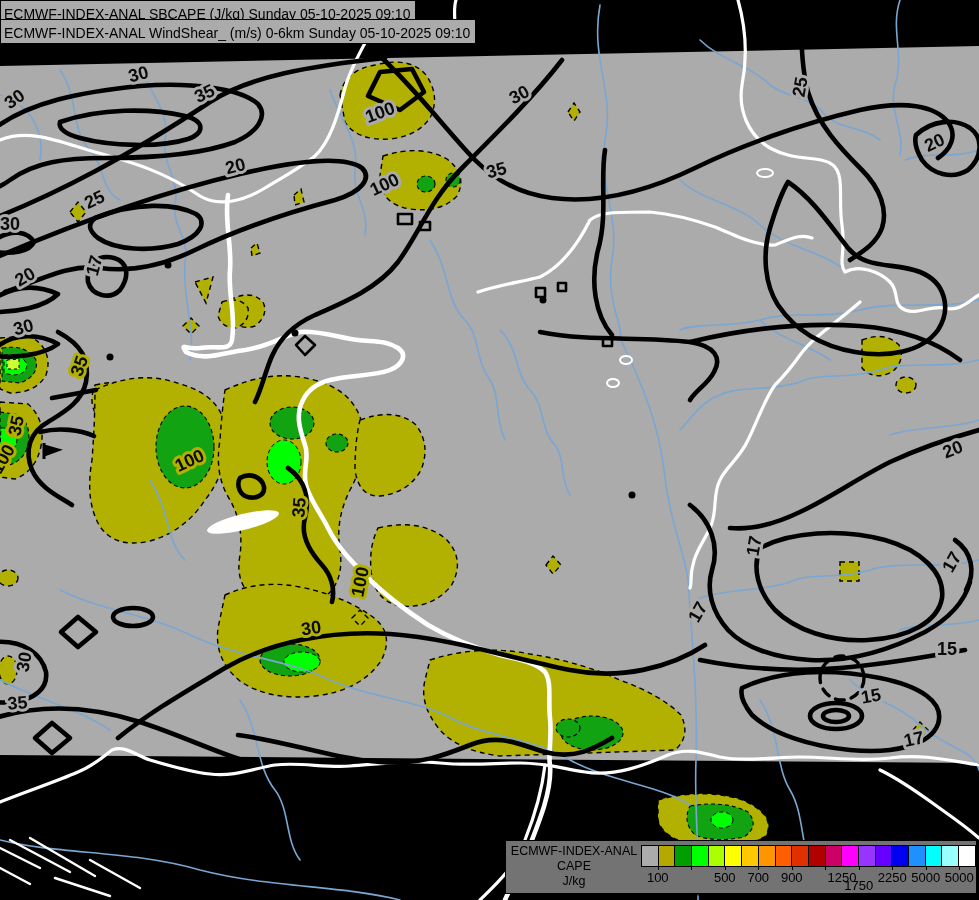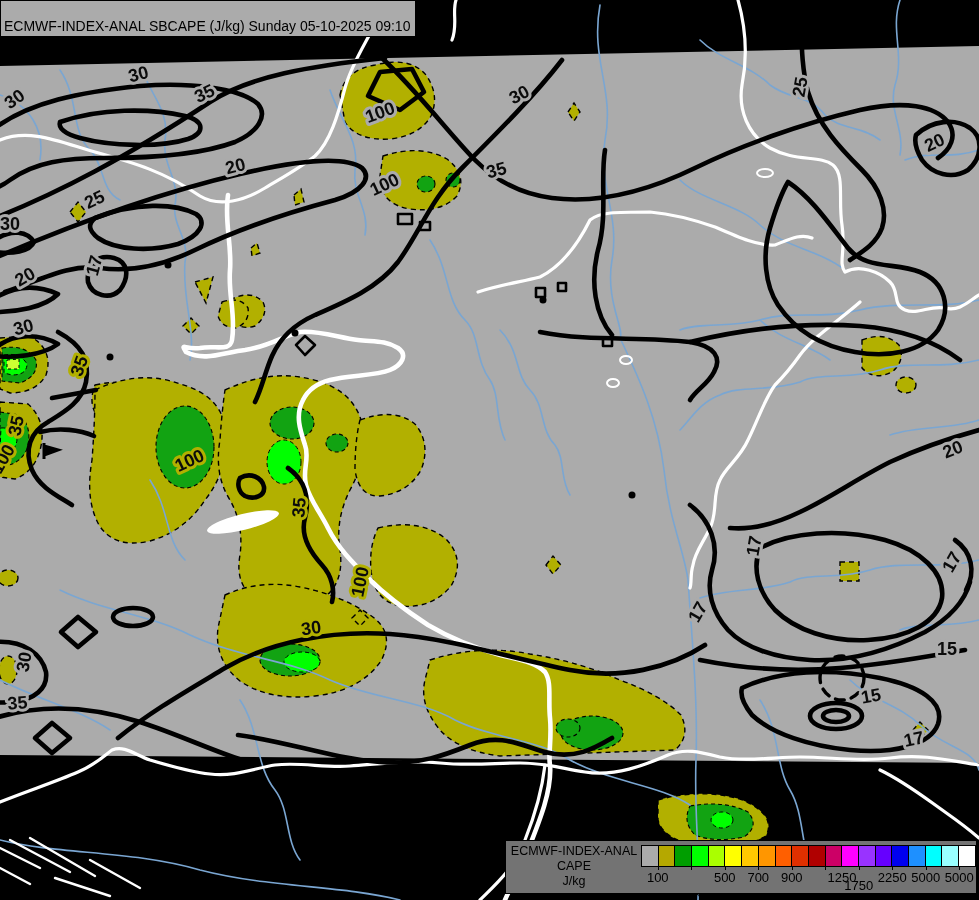--- a/index.html
+++ b/index.html
@@ -18,21 +18,21 @@
   .cape3{fill:#00ff00;stroke:#000;stroke-width:1;stroke-dasharray:4 3;}
   .cape4{fill:#ccff33;stroke:#000;stroke-width:1;stroke-dasharray:3 3;}
   .contour{fill:none;stroke:#000;stroke-width:4.6;stroke-linejoin:round;stroke-linecap:round;}
   .contour-thin{fill:none;stroke:#000;stroke-width:2.6;stroke-linejoin:round;stroke-linecap:round;}
   .contour-dash{fill:none;stroke:#000;stroke-width:3.4;stroke-dasharray:9 7;stroke-linecap:round;}
   .clabel{font:bold 18px "Liberation Sans",sans-serif;fill:#0b0b0b;stroke-width:6;
           paint-order:stroke;stroke-linejoin:round;text-anchor:middle;}
 
   
   .hdr{position:absolute;left:0;background:#ababab;border:1px solid #000;
-       color:#000;font-size:14px;line-height:18px;padding:16px 5px 1px 3px;white-space:nowrap;text-align:center;}
+       color:#000;font-size:14px;line-height:18px;padding:4px 5px 1px 3px;white-space:nowrap;text-align:center;}
 
   
   #legend{position:absolute;left:505px;top:840px;width:470px;height:52px;
           background:#737373;border:1px solid #000;color:#000;}
   #legend .ltext{position:absolute;left:4px;top:3px;width:128px;text-align:center;
                  font-size:12.5px;line-height:15px;}
   #colorbar{position:absolute;left:135px;top:4px;height:20px;display:flex;
             border:1px solid #000;}
   #colorbar .cell{width:15.7px;height:20px;border-left:1px solid #000;}
   #colorbar .cell:first-child{border-left:none;}
@@ -250,20 +250,21 @@
         <text class="clabel" transform="translate(760,547) rotate(-80)" stroke="#ababab">17</text>
         <text class="clabel" transform="translate(703,615) rotate(-60)" stroke="#ababab">17</text>
         <text class="clabel" transform="translate(957,565) rotate(-60)" stroke="#ababab">17</text>
         <text class="clabel" transform="translate(947,655) rotate(0)" stroke="#ababab">15</text>
         <text class="clabel" transform="translate(872,702) rotate(-10)" stroke="#ababab">15</text>
         <text class="clabel" transform="translate(915,745) rotate(-12)" stroke="#ababab">17</text>
       </g>
 </svg>
 
   <div class="hdr" style="top:0">ECMWF-INDEX-ANAL SBCAPE (J/kg) Sunday 05-10-2025 09:10</div>
+  <div class="hdr" style="top:19px">ECMWF-INDEX-ANAL WindShear_ (m/s) 0-6km Sunday 05-10-2025 09:10</div>
 
   <div id="legend">
     <div class="ltext">
       <div>ECMWF-INDEX-ANAL</div>
       <div>CAPE</div>
       <div>J/kg</div>
     </div>
     <div id="colorbar">
         <span class="cell" style="background: rgb(171, 171, 171);"></span>
         <span class="cell" style="background: rgb(181, 168, 0);"></span>

